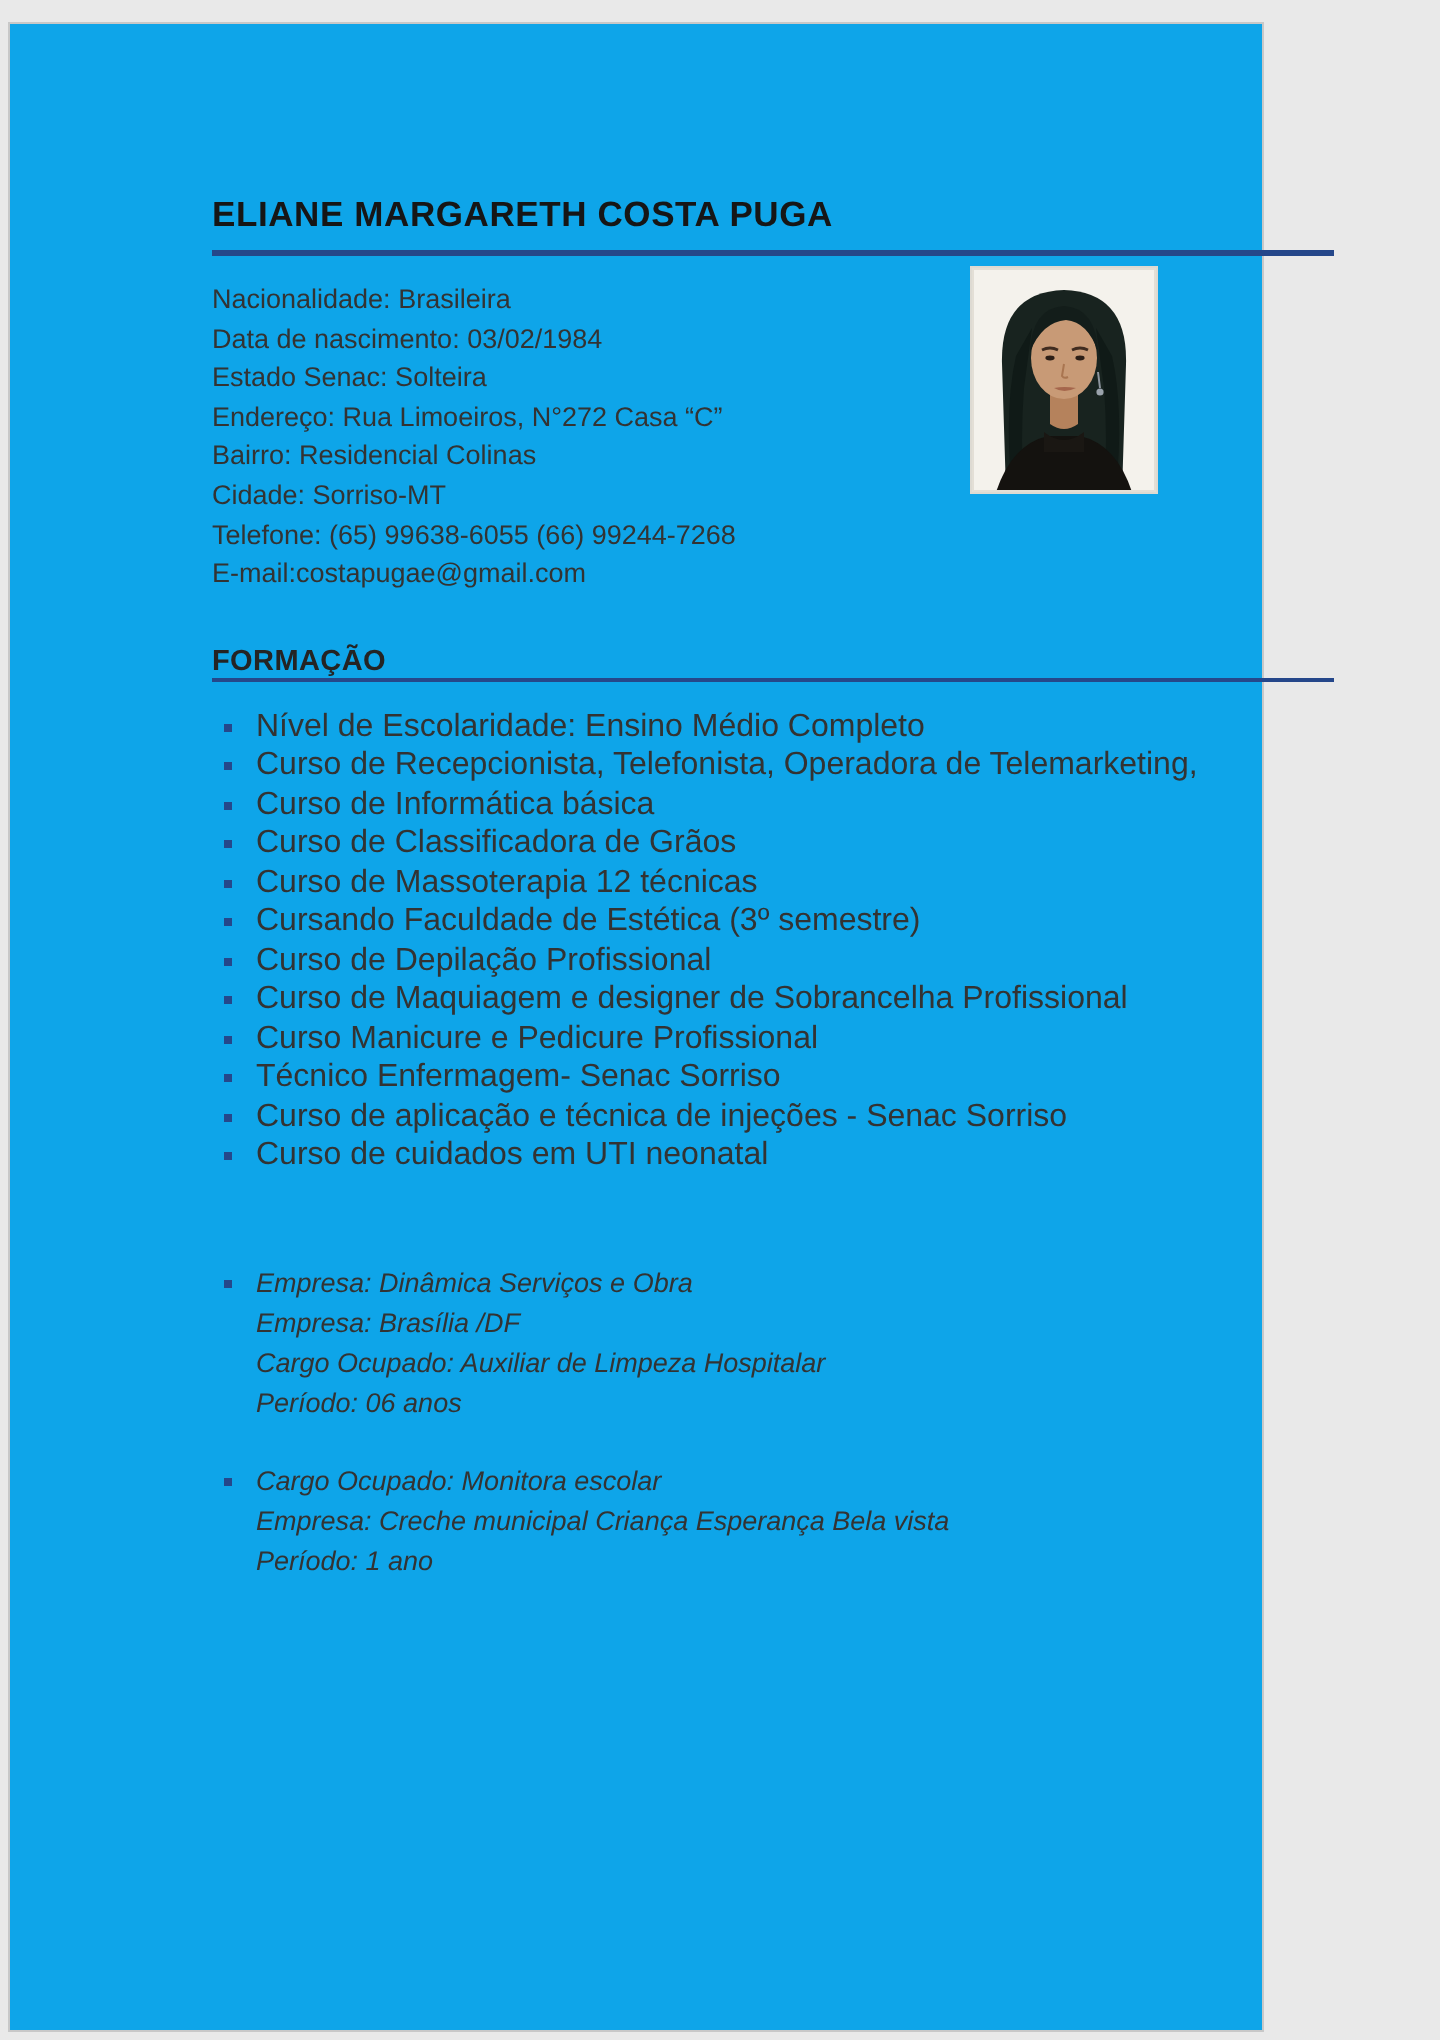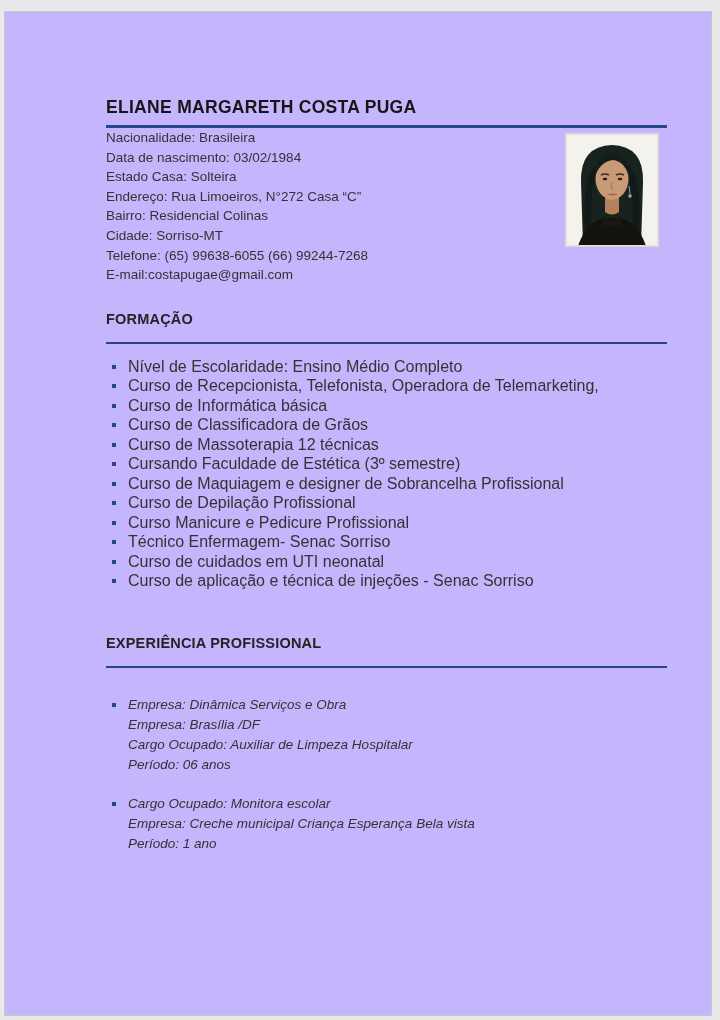--- a/index.html
+++ b/index.html
@@ -7,49 +7,49 @@
   html,body { width:720px; height:1020px; }
   body {
     background:#e9e9e9;
     font-family:"Liberation Sans", sans-serif;
     overflow:hidden;
     position:relative;
   }
   .page {
     position:absolute;
     left:4px; top:11px;
-    width:708px; height:1005px;
-    background:#c4b5fd;
+    width:628px; height:1005px;
+    background:#0ea5e9;
     border:1px solid #c8c8c8;
   }
   .content {
     margin-left:101px;
     width:561px;
   }
   .name {
     margin-top:85px;
     font-size:17.5px;
     font-weight:bold;
     letter-spacing:0.3px;
     color:#161616;
     padding-bottom:7px;
     border-bottom:3px solid var(--accent);
   }
-  .info { }
+  .info { margin-top:12px; }
   .info-line {
     font-size:13.5px;
     line-height:19.6px;
     color:#333333;
   }
   .section-title {
     font-size:14.5px;
     font-weight:bold;
     letter-spacing:0.2px;
     color:#242424;
-    padding-bottom:15px;
+    padding-bottom:0;
     border-bottom:2.5px solid var(--accent);
   }
   .section.formacao { margin-top:26px; }
   .section.exp { margin-top:44px; }
   ul.bullets {
     list-style:none;
     margin-top:13px;
   }
   ul.bullets li {
     position:relative;
@@ -100,48 +100,47 @@
 <body>
 
 <div class="page">
   <div class="content">
 
     <h1 class="name">ELIANE MARGARETH COSTA PUGA</h1>
 
     <div class="info">
       <div class="info-line">Nacionalidade: Brasileira</div>
       <div class="info-line">Data de nascimento: 03/02/1984</div>
-      <div class="info-line">Estado Casa: Solteira</div>
+      <div class="info-line">Estado Senac: Solteira</div>
       <div class="info-line">Endereço: Rua Limoeiros, N°272 Casa “C”</div>
       <div class="info-line">Bairro: Residencial Colinas</div>
       <div class="info-line">Cidade: Sorriso-MT</div>
       <div class="info-line">Telefone: (65) 99638-6055 (66) 99244-7268</div>
       <div class="info-line">E-mail:costapugae@gmail.com</div>
     </div>
 
     <div class="section formacao">
       <h2 class="section-title">FORMAÇÃO</h2>
       <ul class="bullets">
         <li>Nível de Escolaridade: Ensino Médio Completo</li>
         <li>Curso de Recepcionista, Telefonista, Operadora de Telemarketing,</li>
         <li>Curso de Informática básica</li>
         <li>Curso de Classificadora de Grãos</li>
         <li>Curso de Massoterapia 12 técnicas</li>
         <li>Cursando Faculdade de Estética (3º semestre)</li>
+        <li>Curso de Depilação Profissional</li>
         <li>Curso de Maquiagem e designer de Sobrancelha Profissional</li>
-        <li>Curso de Depilação Profissional</li>
         <li>Curso Manicure e Pedicure Profissional</li>
         <li>Técnico Enfermagem- Senac Sorriso</li>
+        <li>Curso de aplicação e técnica de injeções - Senac Sorriso</li>
         <li>Curso de cuidados em UTI neonatal</li>
-        <li>Curso de aplicação e técnica de injeções - Senac Sorriso</li>
       </ul>
     </div>
 
     <div class="section exp">
-      <h2 class="section-title">EXPERIÊNCIA PROFISSIONAL</h2>
 
       <div class="exp-entry first">
         <div class="line">Empresa: Dinâmica Serviços e Obra</div>
         <div class="line">Empresa: Brasília /DF</div>
         <div class="line">Cargo Ocupado: Auxiliar de Limpeza Hospitalar</div>
         <div class="line">Período: 06 anos</div>
       </div>
 
 
       <div class="exp-entry">

